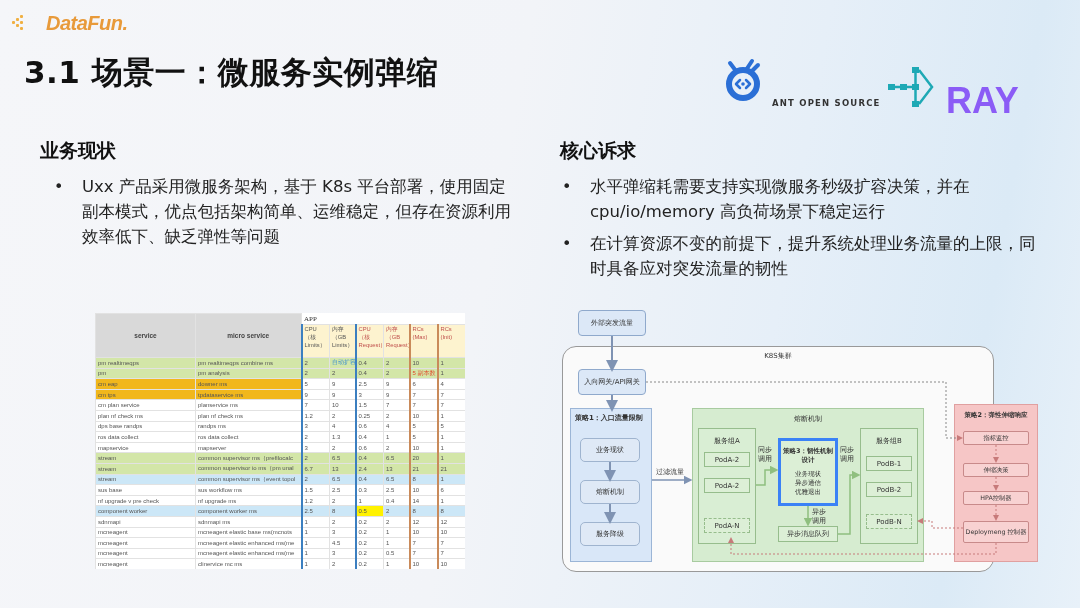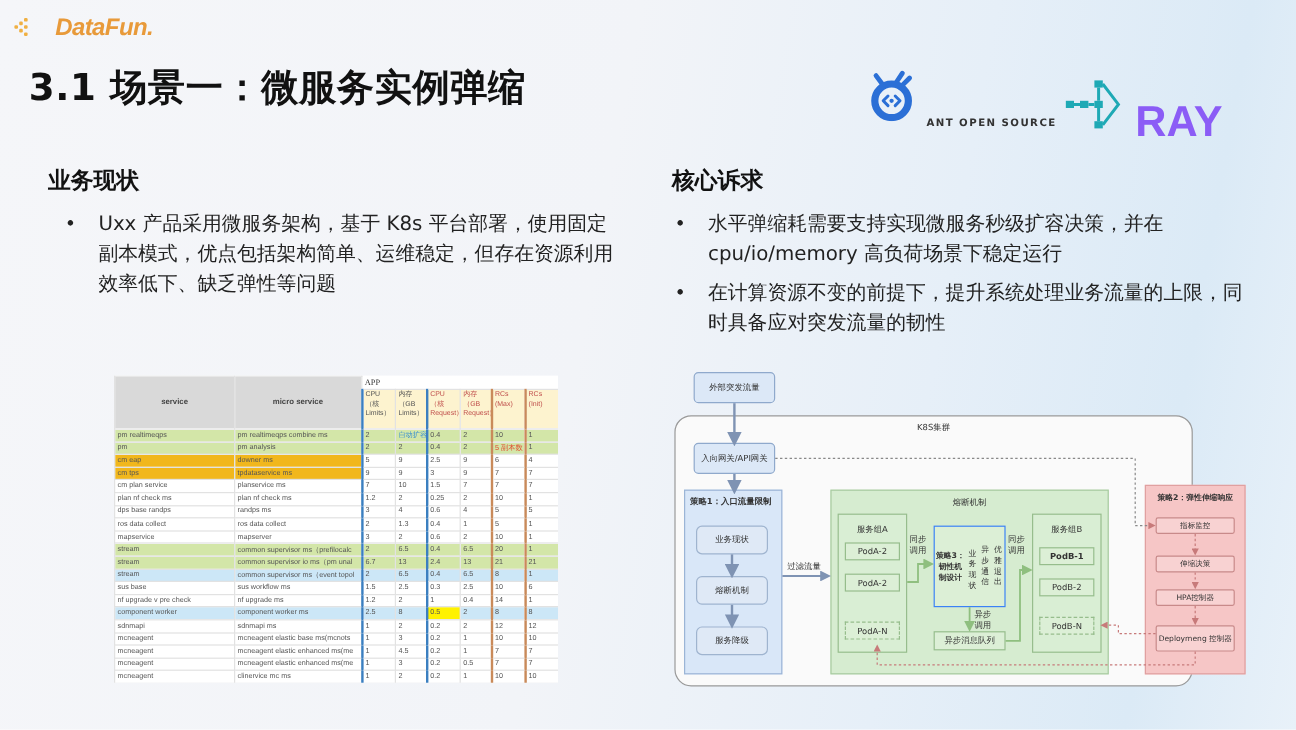--- a/index.html
+++ b/index.html
@@ -61,21 +61,21 @@
   .dbox { position: absolute; display: flex; align-items: center; justify-content: center; text-align: center; font-size: 7px; color: #333; }
   .ext { left: 18px; top: 10px; width: 68px; height: 26px; background: #dce8f7; border: 1px solid #8fa9cc; border-radius: 4px; }
   .k8s { left: 2px; top: 46px; width: 432px; height: 226px; border: 1.5px solid #999; border-radius: 14px; background: #fafafa; align-items: flex-start; padding-top: 4px; }
   .gw { left: 18px; top: 69px; width: 68px; height: 26px; background: #dce8f7; border: 1px solid #8fa9cc; border-radius: 4px; }
   .s1 { left: 10px; top: 108px; width: 82px; height: 154px; background: #d9e7f8; border: 1px solid #9bb5d6; align-items: flex-start; justify-content: flex-start; padding: 4px; font-weight: bold; font-size: 7px; }
   .s1-item { width: 60px; height: 24px; background: #dfe9f6; border: 1px solid #9fb4cf; border-radius: 5px; }
   .app { left: 132px; top: 108px; width: 232px; height: 154px; background: #d6ecd0; border: 1px solid #a8cba0; align-items: flex-start; padding-top: 5px; }
   .grp { background: #d9eed4; border: 1px solid #97bd8d; align-items: flex-start; padding-top: 7px; }
   .pod { width: 46px; height: 15px; background: #dcefd6; border: 1px solid #96bd8c; font-size: 7px; }
   .pod.dashed { border-style: dashed; }
-  .s3 { background: #dcefd6; border: 1px solid #3b82f6; flex-direction: row; font-size: 6.5px; line-height: 9px; }
+  .s3 { background: #dcefd6; border: 3px solid #3b82f6; flex-direction: column; font-size: 6.5px; line-height: 9px; }
   .s2 { left: 394px; top: 104px; width: 84px; height: 158px; background: #f6c6c6; border: 1px solid #e0a0a0; align-items: flex-start; padding-top: 6px; font-weight: bold; font-size: 6.5px; }
   .s2-item { width: 66px; height: 14px; background: #f8d2d2; border: 1px solid #c88a8a; border-radius: 2px; font-size: 6.3px; }
   .lbl { position: absolute; font-size: 7px; color: #333; line-height: 9px; }
   svg.arrows { position: absolute; left: 0; top: 0; }
 </style>
 </head>
 <body>
 
 <div class="logo-datafun">
   <div class="dots">
@@ -399,21 +399,21 @@
     <div>优雅退出</div>
   </div>
   <div class="lbl" style="left:252px; top:208px; width:20px;">异步调用</div>
   <div class="dbox pod" style="left:218px; top:226px; width:60px; height:16px;">异步消息队列</div>
 
   <div class="lbl" style="left:280px; top:146px; width:20px;">同步调用</div>
 
   <div class="dbox grp" style="left:300px; top:128px; width:58px; height:116px;">
       <span>服务组B</span>
     </div>
-  <div class="dbox pod" style="left:306px; top:156px;font-weight:bold;">PodB-1</div>
+  <div class="dbox pod" style="left:306px; top:156px;">PodB-1</div>
   <div class="dbox pod" style="left:306px; top:182px;">PodB-2</div>
   <div class="dbox pod dashed" style="left:306px; top:214px;">PodB-N</div>
 
   <div class="dbox s2">
       <span>策略2：弹性伸缩响应</span>
     </div>
   <div class="dbox s2-item" style="left:403px; top:131px;">指标监控</div>
   <div class="dbox s2-item" style="left:403px; top:163px;">伸缩决策</div>
   <div class="dbox s2-item" style="left:403px; top:191px;">HPA控制器</div>
   <div class="dbox s2-item" style="left:403px; top:221px; height:22px;">Deploymeng 控制器</div>

